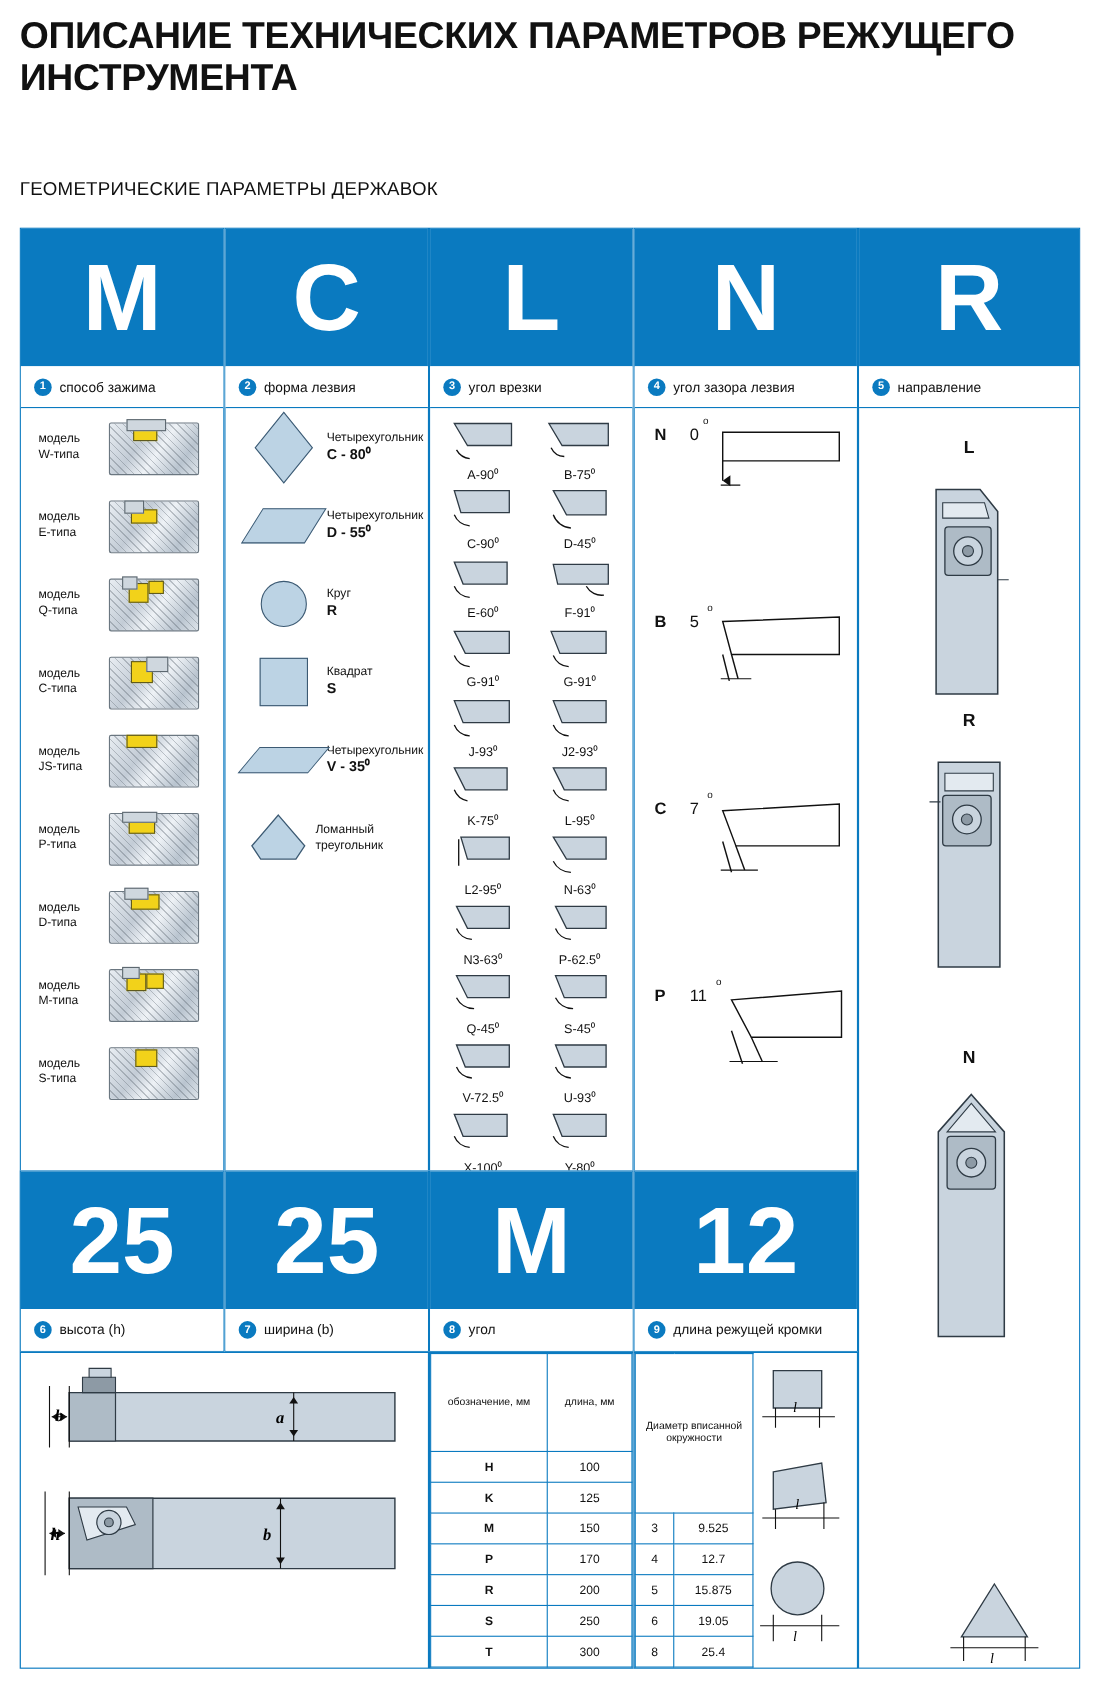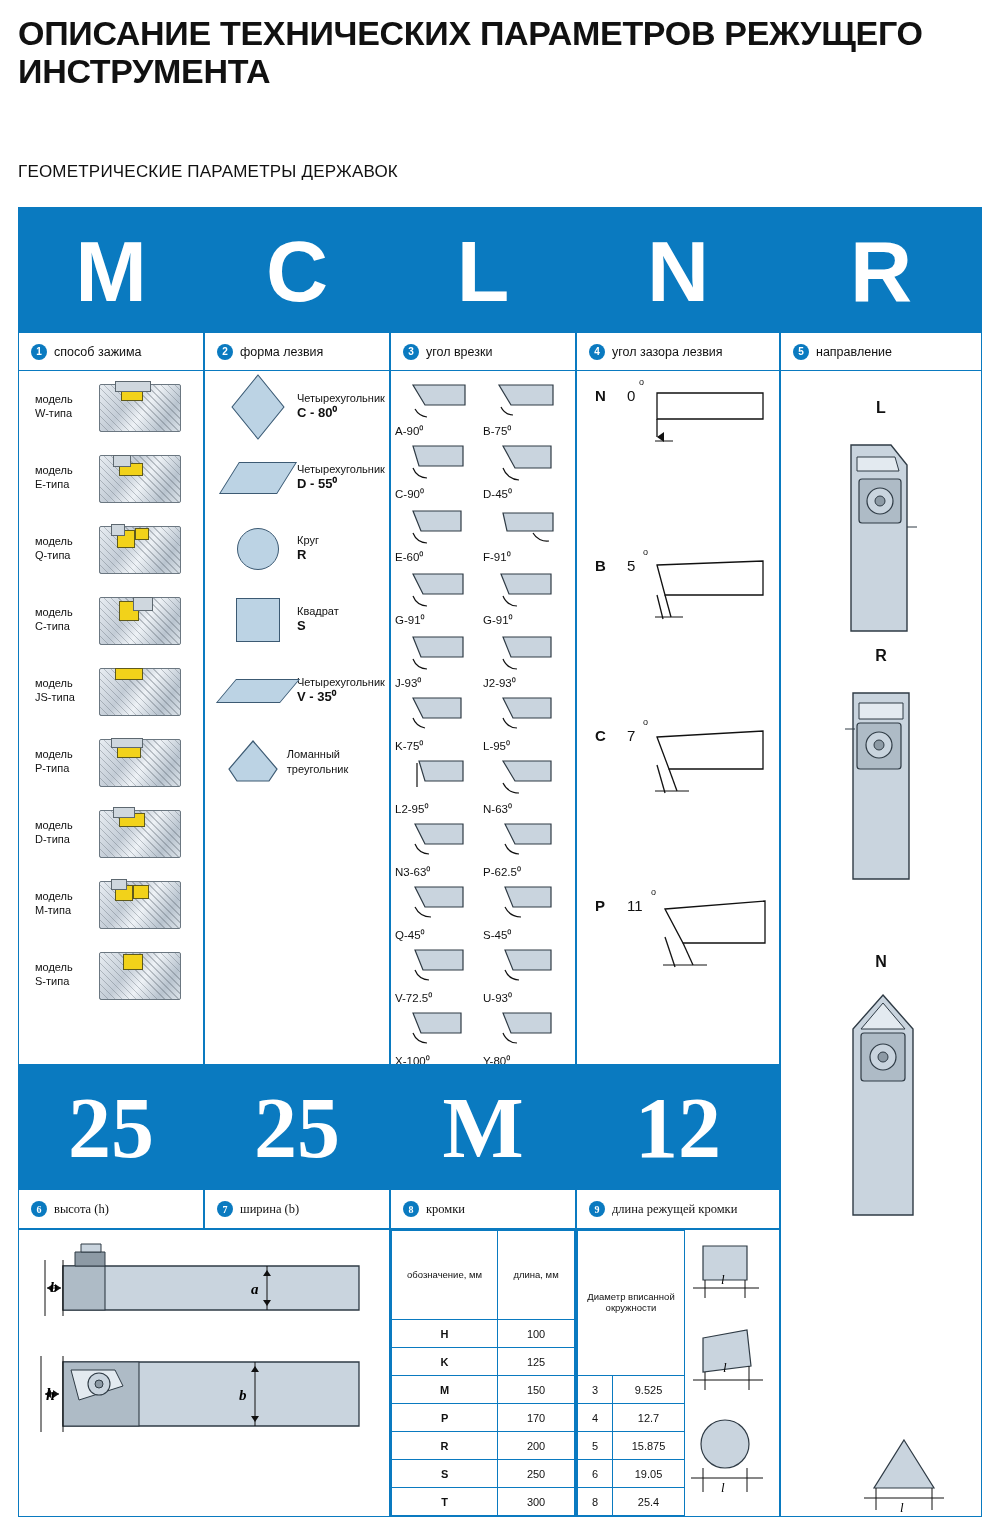--- a/index.html
+++ b/index.html
@@ -46,21 +46,21 @@
     font-size:12.5px;box-sizing:border-box;background:#fff;
   }
   .num{
     width:16px;height:16px;border-radius:50%;
     background:#0a7ac0;color:#fff;font-size:10px;font-weight:bold;
     display:flex;align-items:center;justify-content:center;flex:0 0 auto;
   }
   .body{position:absolute;left:0;right:0;top:163px;bottom:0;}
 
   
-  .band2{position:absolute;left:0;top:857px;width:822px;height:165px;font-family:Liberation Serif, serif;}
+  .band2{position:absolute;left:0;top:857px;width:822px;height:165px;}
   .b2col{position:absolute;top:0;height:165px;border:1px solid #0a7ac0;box-sizing:border-box;background:#fff;}
   .b2a{left:0;width:186px;}
   .b2b{left:186px;width:186px;}
   .b2c{left:372px;width:186px;}
   .b2d{left:558px;width:204px;}
   .b2hdr{position:absolute;left:0;right:0;top:0;height:125px;background:#0a7ac0;color:#fff;
     display:flex;align-items:center;justify-content:center;font-size:86px;font-weight:bold;line-height:1;}
   .b2sub{position:absolute;left:0;right:0;top:125px;height:38px;display:flex;align-items:center;gap:7px;
     padding-left:12px;font-size:12.5px;box-sizing:border-box;background:#fff;}
 
@@ -91,21 +91,21 @@
   .rhomb80{width:40px;height:40px;background:#bcd3e4;border:1px solid #3c5a73;transform:rotate(45deg) skew(6deg,6deg);}
   .rhomb55{width:56px;height:30px;background:#bcd3e4;border:1px solid #3c5a73;transform:skewX(-32deg);}
   .par55{width:58px;height:26px;background:#bcd3e4;border:1px solid #3c5a73;transform:skewX(-28deg);}
   .circ{width:40px;height:40px;border-radius:50%;background:#bcd3e4;border:1px solid #3c5a73;}
   .tri{width:0;height:0;border-left:24px solid transparent;border-right:24px solid transparent;border-bottom:42px solid #bcd3e4;}
   .rhomb35{width:62px;height:22px;background:#bcd3e4;border:1px solid #3c5a73;transform:skewX(-40deg);}
 
   
   .angles{display:flex;flex-wrap:wrap;padding:6px 4px 0 4px;}
   .acell{width:50%;height:63px;position:relative;}
-  .acell .lbl{position:absolute;bottom:2px;width:100%;font-size:11.5px;}
+  .acell .lbl{position:absolute;bottom:2px;width:100%;text-align:center;font-size:11.5px;}
   .acell svg{position:absolute;left:50%;transform:translateX(-50%);top:2px;}
 
   
   .dirlbl{text-align:center;font-size:16px;font-weight:bold;}
 
   
   table{border-collapse:collapse;font-size:11px;}
   .tbl td,.tbl th{border:1px solid #0a7ac0;padding:0;text-align:center;color:#111;font-weight:normal;}
   .tbl th{font-size:9.5px;line-height:1.15;padding:3px 2px;text-align:center;}
   .tbl td{height:27px;}
@@ -589,21 +589,21 @@
         <div class="b2hdr">25</div>
         <div class="b2sub">
           <span class="num">7</span>
           <span>ширина (b)</span>
         </div>
       </div>
       <div class="b2col b2c">
         <div class="b2hdr">M</div>
         <div class="b2sub">
           <span class="num">8</span>
-          <span>кромки</span>
+          <span>угол</span>
         </div>
       </div>
       <div class="b2col b2d">
         <div class="b2hdr">12</div>
         <div class="b2sub">
           <span class="num">9</span>
           <span>длина режущей кромки</span>
         </div>
       </div>
     </div>

